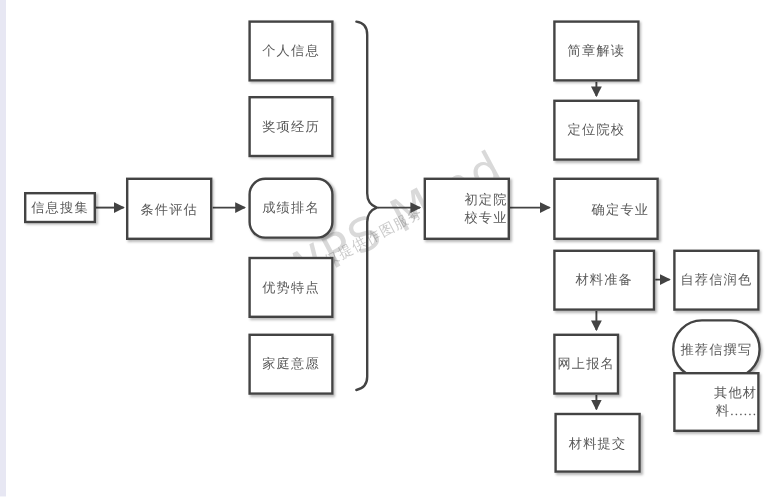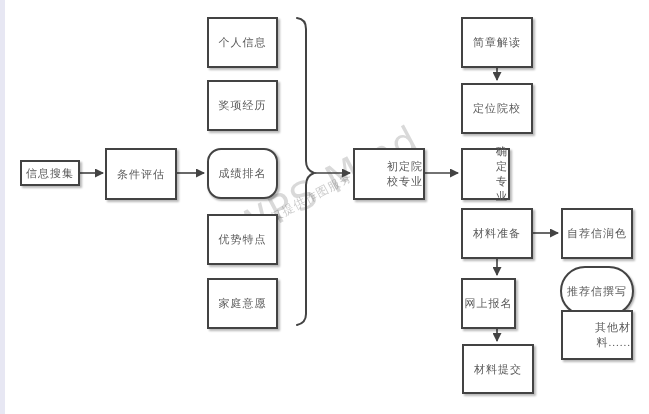--- a/index.html
+++ b/index.html
@@ -102,24 +102,24 @@
     </div>
   <div class="node" style="left:353px;top:148px;width:72px;height:52px;padding-left:28px;">
       <span>初定院校专业</span>
     </div>
   <div class="node" style="left:461px;top:17px;width:72px;height:51px;">
       <span>简章解读</span>
     </div>
   <div class="node" style="left:461px;top:83px;width:72px;height:51px;">
       <span>定位院校</span>
     </div>
-  <div class="node" style="left:461px;top:148px;width:49px;height:52px;padding-left:24px;">
+  <div class="node" style="left:461px;top:148px;width:88px;height:52px;padding-left:24px;">
       <span>确定专业</span>
     </div>
-  <div class="node" style="left:461px;top:208px;width:72px;height:51px;">
+  <div class="node" style="left:461px;top:208px;width:85px;height:51px;">
       <span>材料准备</span>
     </div>
   <div class="node" style="left:461px;top:278px;width:55px;height:51px;">
       <span>网上报名</span>
     </div>
   <div class="node" style="left:462px;top:344px;width:72px;height:50px;">
       <span>材料提交</span>
     </div>
   <div class="node" style="left:561px;top:208px;width:72px;height:51px;">
       <span>自荐信润色</span>

